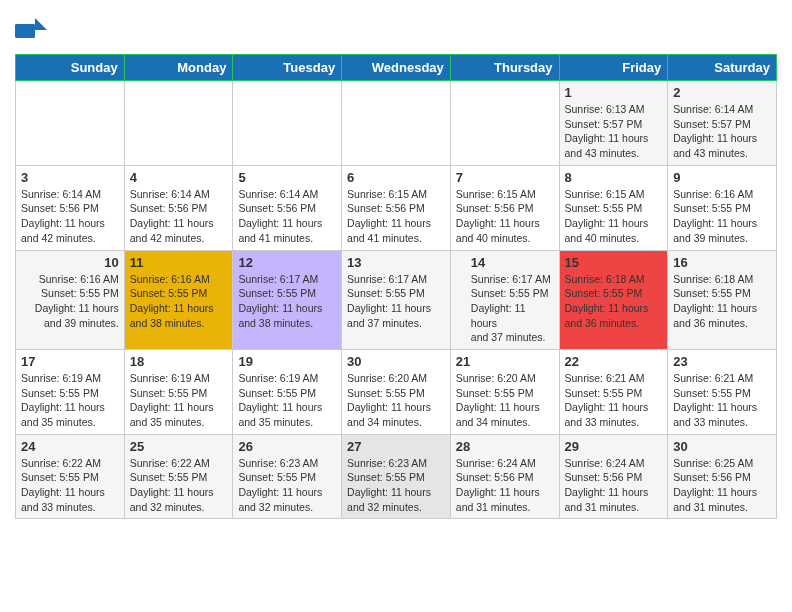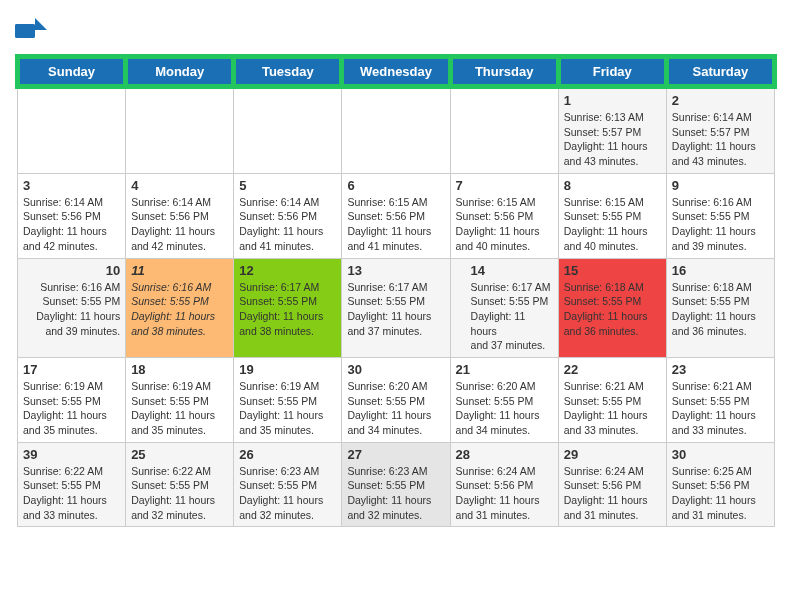--- a/index.html
+++ b/index.html
@@ -40,25 +40,25 @@
       color: #555;
     }
     .calendar {
       width: 100%;
       border-collapse: collapse;
       margin-top: 8px;
     }
     .calendar th {
       background-color: #1a6fb5;
       color: #fff;
-      text-align: center;
+      text-align: right;
       padding: 5px 6px;
       font-size: 13px;
       font-weight: bold;
-      border: 5px solid #22c55e;
+      border: 1px solid #22c55e;
     }
     .calendar td {
       border: 1px solid #ccc;
       vertical-align: top;
       padding: 4px 5px;
       width: calc(100% / 7);
       height: 82px;
       font-size: 11px;
       color: #333;
       background: #fff;
@@ -195,28 +195,28 @@
         </td>
       </tr>
       <tr>
         <td style="background: rgb(245, 245, 245); text-align: right;">
           <span class="day-num">10</span>
           <div class="day-info" style="white-space: pre-line;">Sunrise: 6:16 AM
 Sunset: 5:55 PM
 Daylight: 11 hours
 and 39 minutes.</div>
         </td>
-        <td style="background: #fdba74; font-style: italic;">
+        <td style="background: #eab308;">
           <span class="day-num">11</span>
           <div class="day-info" style="white-space: pre-line;">Sunrise: 6:16 AM
 Sunset: 5:55 PM
 Daylight: 11 hours
 and 38 minutes.</div>
         </td>
-        <td style="background: #84cc16;">
+        <td style="background: #c4b5fd;">
           <span class="day-num">12</span>
           <div class="day-info" style="white-space: pre-line;">Sunrise: 6:17 AM
 Sunset: 5:55 PM
 Daylight: 11 hours
 and 38 minutes.</div>
         </td>
         <td style="background: rgb(245, 245, 245);">
           <span class="day-num">13</span>
           <div class="day-info" style="white-space: pre-line;">Sunrise: 6:17 AM
 Sunset: 5:55 PM
@@ -291,21 +291,21 @@
         <td style="background: rgb(255, 255, 255);">
           <span class="day-num">23</span>
           <div class="day-info" style="white-space: pre-line;">Sunrise: 6:21 AM
 Sunset: 5:55 PM
 Daylight: 11 hours
 and 33 minutes.</div>
         </td>
       </tr>
       <tr>
         <td style="background: rgb(245, 245, 245);">
-          <span class="day-num">39</span>
+          <span class="day-num">24</span>
           <div class="day-info" style="white-space: pre-line;">Sunrise: 6:22 AM
 Sunset: 5:55 PM
 Daylight: 11 hours
 and 33 minutes.</div>
         </td>
         <td style="background: rgb(245, 245, 245);">
           <span class="day-num">25</span>
           <div class="day-info" style="white-space: pre-line;">Sunrise: 6:22 AM
 Sunset: 5:55 PM
 Daylight: 11 hours

